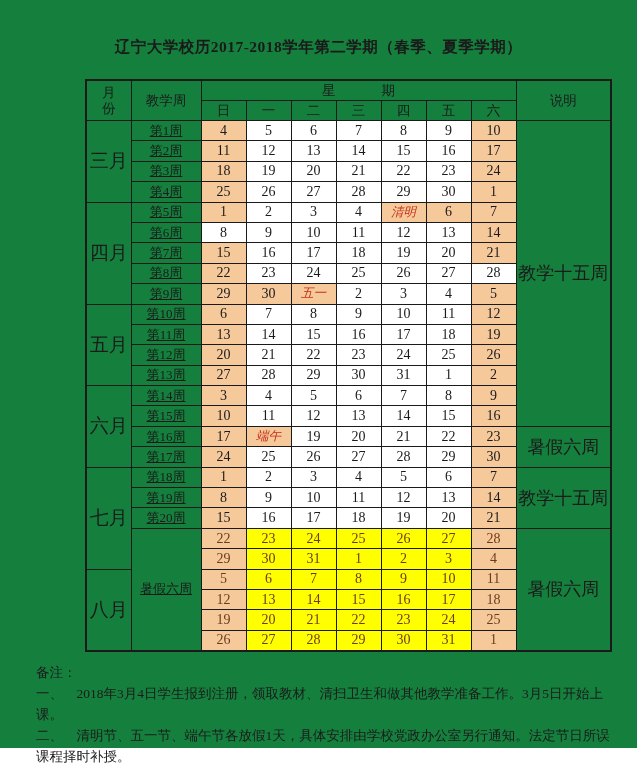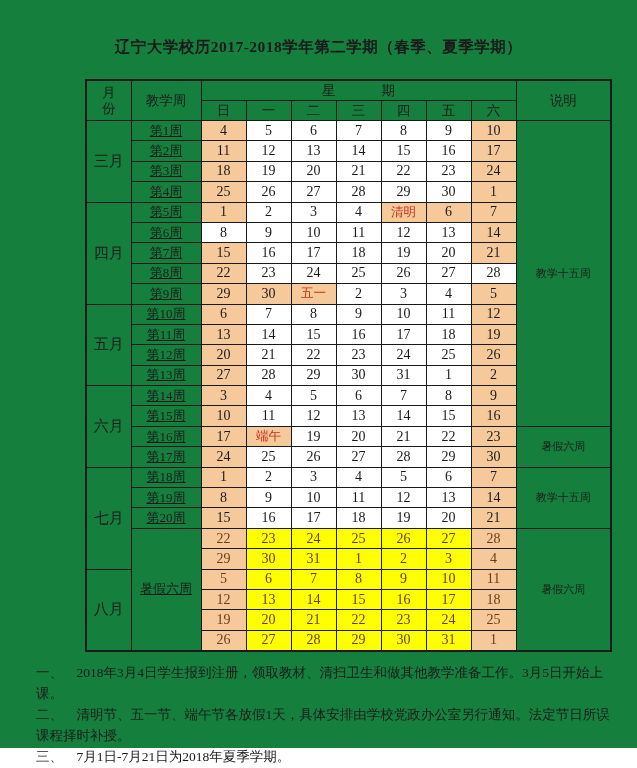--- a/index.html
+++ b/index.html
@@ -29,25 +29,25 @@
     border:1px solid var(--line);
     padding:0;text-align:center;vertical-align:middle;
     font-weight:normal;overflow:hidden;white-space:nowrap;
   }
   thead th{height:19px;font-size:13.5px;}
   th.month-hd span{display:block;line-height:1.15;}
   th.month-hd{font-size:13.5px;}
   .wg{display:flex;justify-content:center;gap:46px;}
   td.day-cell{height:19.4px;font-size:14px;}
   td.week-cell{font-size:13px;text-decoration:underline;}
-  td.month-cell{font-size:15px;}
-  td.note-cell{font-size:11px;}
+  td.month-cell{font-size:19px;}
+  td.note-cell{font-size:18px;}
   td.c-p{background:var(--weekend);}
   td.c-w{background:#ffffff;}
-  td.c-h{background:var(--weekend);color:var(--holiday-text);font-weight:bold;font-size:12.5px;}
+  td.c-h{background:var(--weekend);color:var(--holiday-text);font-weight:bold;font-size:12.5px;font-style:italic;}
   td.c-v{background:var(--weekend);color:var(--vacation-text);}
   td.c-y{background:var(--vacation);color:var(--vacation-text);}
   .remarks{margin:10px 0 0 36px;width:576px;font-size:13.5px;line-height:21px;}
   .remark{white-space:normal;}
 </style>
 </head>
 <body>
 
 <div class="page">
 
@@ -354,18 +354,19 @@
           <td class="day-cell c-y">28</td>
           <td class="day-cell c-y">29</td>
           <td class="day-cell c-y">30</td>
           <td class="day-cell c-y">31</td>
           <td class="day-cell c-v">1</td>
         </tr>
       </tbody>
   </table>
 
   <div class="remarks">
+    <div>备注：</div>
     <div class="remark">一、　2018年3月4日学生报到注册，领取教材、清扫卫生和做其他教学准备工作。3月5日开始上课。</div>
     <div class="remark">二、　清明节、五一节、端午节各放假1天，具体安排由学校党政办公室另行通知。法定节日所误课程择时补授。</div>
     <div class="remark">三、　7月1日-7月21日为2018年夏季学期。</div>
   </div>
 
 </div>
 
 </body></html>

